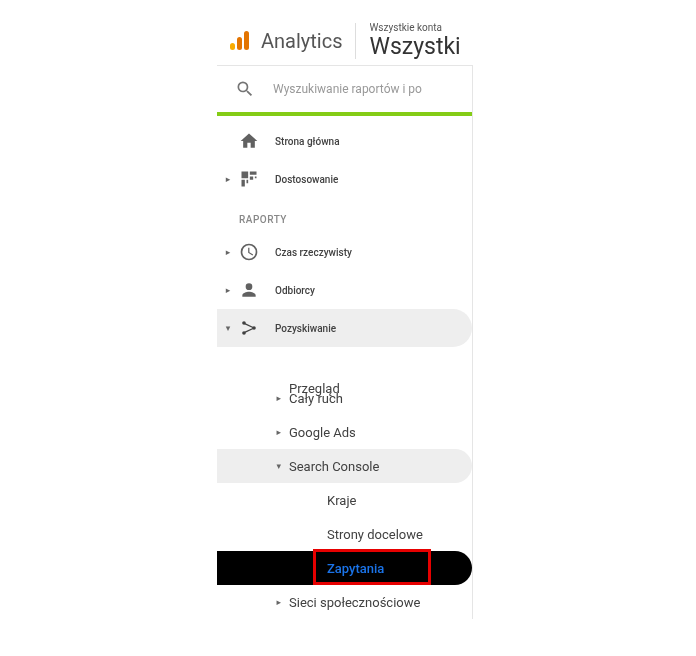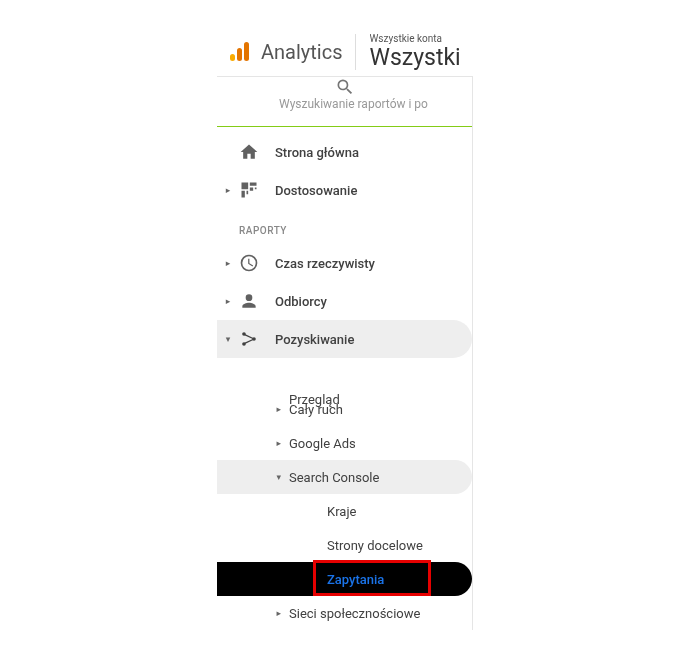--- a/index.html
+++ b/index.html
@@ -1,39 +1,39 @@
 <!DOCTYPE html>
 <html><head>
   <meta charset="utf-8">
   <style>
     * { box-sizing: border-box; margin: 0; padding: 0; font-family: Roboto, Arial, sans-serif; }
     body { background: #fff; width: 696px; height: 656px; position: relative; }
-    .container { position: absolute; left: 217px; top: 28px; width: 260px; }
+    .container { position: absolute; left: 217px; top: 17px; width: 260px; }
     
     .header { display: flex; align-items: center; height: 48px; padding-left: 10px; overflow: hidden; }
     .logo { width: 24px; height: 24px; margin-right: 10px; }
     .brand { font-size: 20px; color: #555; font-weight: 400; margin-right: 12px; }
     .divider-line { width: 1px; height: 36px; background: #ddd; margin-right: 14px; }
     .account-info { display: flex; flex-direction: column; justify-content: center; overflow: hidden; white-space: nowrap; }
     .account-top { font-size: 10px; color: #555; }
     .account-bottom { font-size: 23px; color: #333; font-weight: 400; }
     
     .sidebar { border-top: 1px solid #e5e5e5; border-right: 1px solid #e5e5e5; width: 256px; }
     
-    .search-row { display: flex; align-items: center; height: 50px; padding-left: 18px; border-bottom: 1px solid #84cc16; flex-direction: column; }
+    .search-row { display: flex; align-items: center; height: 50px; padding-left: 18px; border-bottom: 4px solid #84cc16; }
     .search-icon { width: 20px; height: 20px; fill: #757575; margin-right: 18px; }
     .search-text { font-size: 12px; color: #999; }
     
     .nav-item { display: flex; align-items: center; height: 38px; position: relative; cursor: pointer; }
     .nav-item.top-space { margin-top: 6px; }
     .nav-arrow { width: 22px; text-align: center; font-size: 9px; color: #666; }
     .nav-arrow.empty { visibility: hidden; }
     .nav-icon { width: 20px; height: 20px; margin-right: 16px; fill: #616161; }
     .nav-icon.active { fill: #414141; }
-    .nav-label { font-size: 13px; color: #414141; font-weight: 500; }
+    .nav-label { font-size: 10px; color: #414141; font-weight: 500; }
     
     .section-header { font-size: 10px; color: #888; font-weight: 500; letter-spacing: 0.5px; padding: 16px 0 8px 22px; }
     
     .nav-item.active-group { background: #eee; border-top-right-radius: 22px; border-bottom-right-radius: 22px; }
     
     .sub-item { display: flex; align-items: center; height: 34px; position: relative; cursor: pointer; }
     .sub-arrow { font-size: 9px; color: #666; text-align: center; }
     .sub-arrow.l1 { width: 72px; text-align: right; padding-right: 8px; }
     .sub-label { font-size: 13px; color: #414141; font-weight: 400; }
     .sub-item.l1-noexpand .sub-label { margin-left: 72px; margin-top: 48px; }

